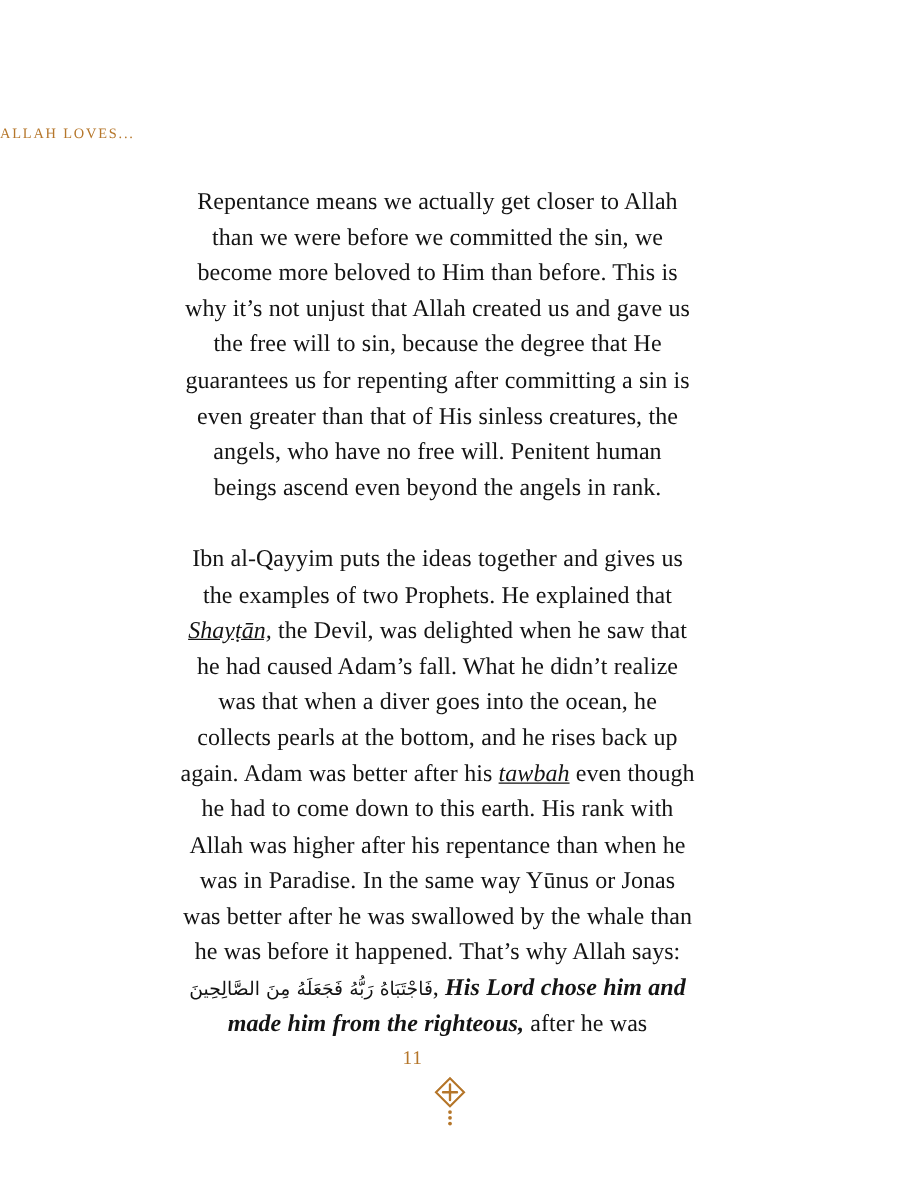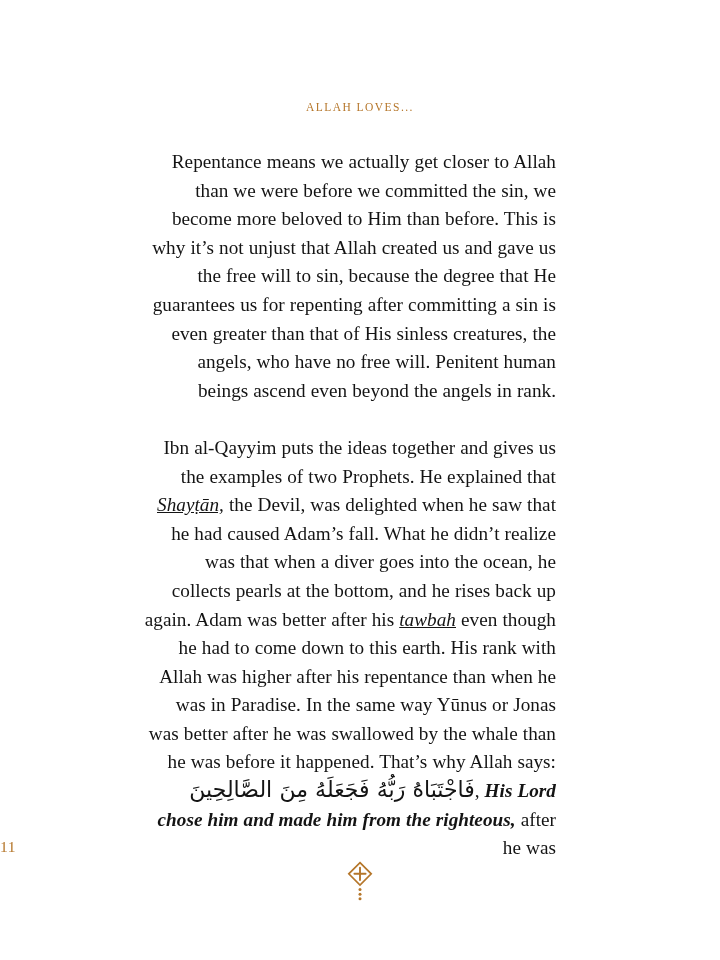--- a/index.html
+++ b/index.html
@@ -22,21 +22,20 @@
     height: 960px;
     box-sizing: border-box;
   }
 
   
   .running-header {
     position: absolute;
     top: 101px;
     left: 0;
     width: 720px;
-    text-align: center;
     font-size: 11.5px;
     letter-spacing: 1.45px;
     color: #b5762a;
     font-variant: small-caps;
     text-transform: uppercase;
     font-family: "Liberation Serif", "DejaVu Serif", serif;
     white-space: nowrap;
   }
 
   
@@ -44,21 +43,21 @@
     position: absolute;
     left: 144px;
     top: 148px;
     width: 412px;
   }
 
   .body-par {
     margin: 0;
     font-size: 19.2px;
     line-height: 28.6px;
-    text-align: right;
+    text-align: center;
     color: #141414;
     letter-spacing: 0.04px;
     word-spacing: 0.2px;
   }
 
   .par-gap {
     height: 28.6px;
   }
 
   .it {
@@ -66,33 +65,33 @@
     text-decoration: underline;
   }
 
   .bi {
     font-style: italic;
     font-weight: bold;
   }
 
   .arabic {
     font-family: "DejaVu Sans", "Liberation Sans", sans-serif;
-    font-size: 22px;
+    font-size: 15px;
     direction: rtl;
     unicode-bidi: isolate;
     line-height: 1;
   }
 
   
   .folio {
     position: absolute;
     top: 838px;
     left: 0;
     width: 660px;
-    text-align: left;
+    text-align: center;
     font-size: 15.5px;
     color: #b5762a;
     letter-spacing: 0.5px;
   }
 
   
   .ornament {
     position: absolute;
     top: 861px;
     left: 0;

